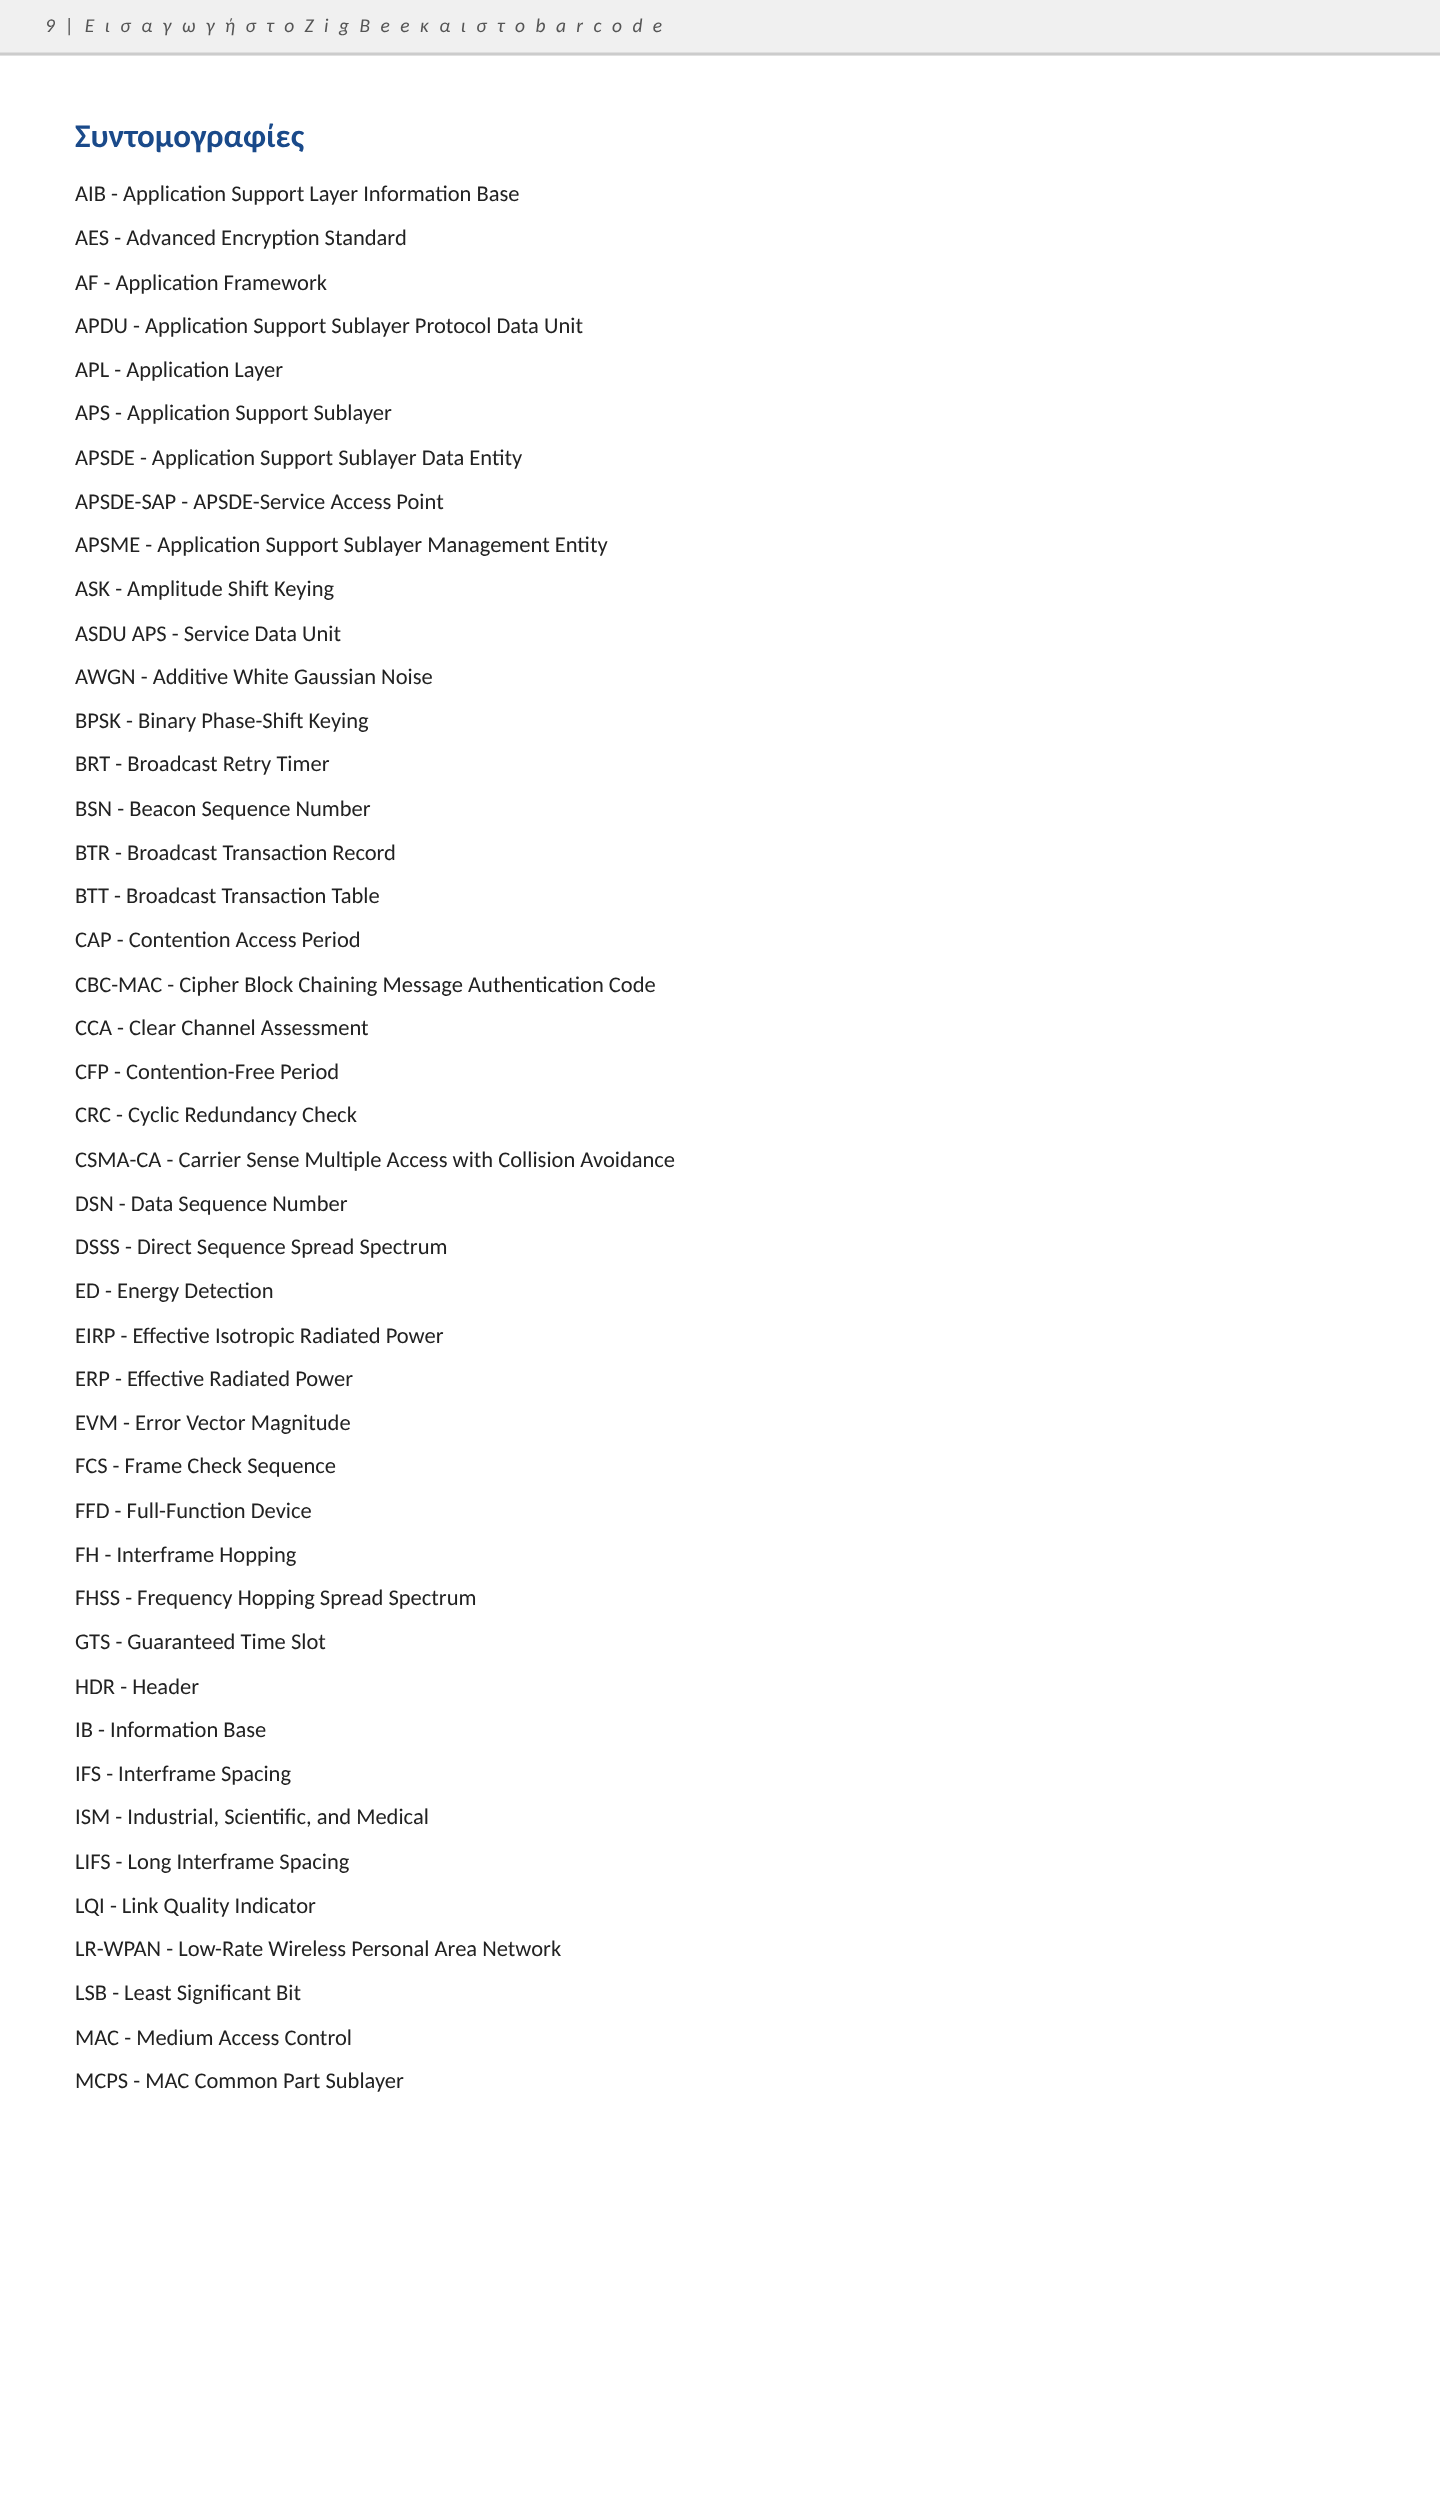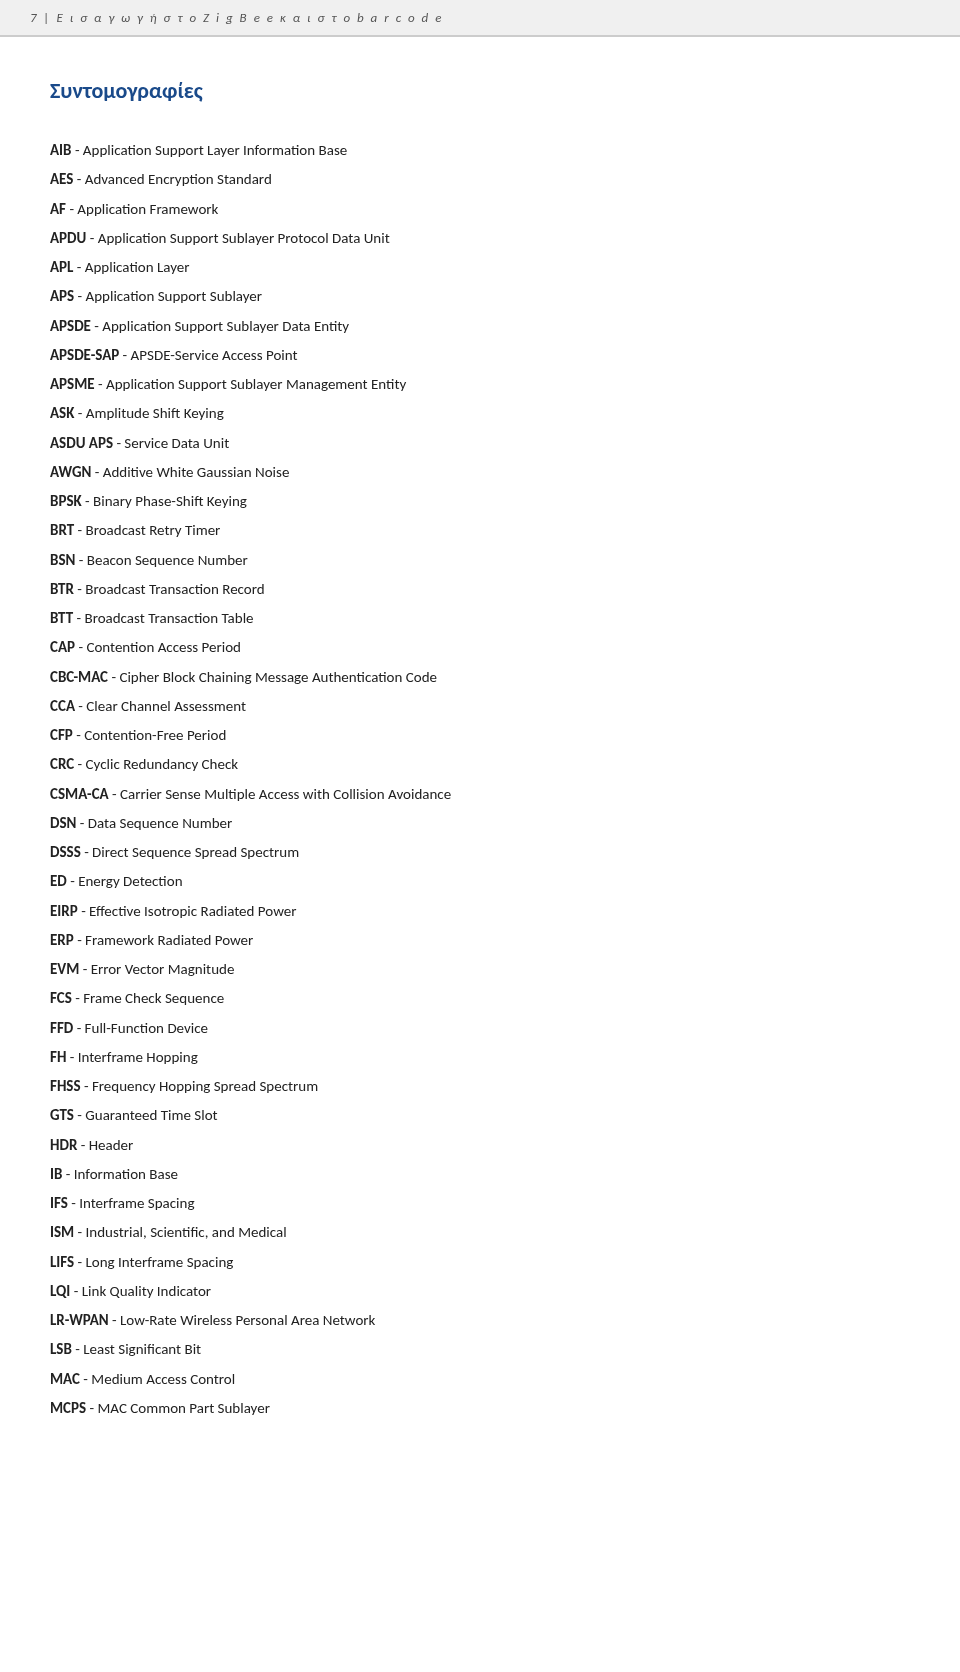--- a/index.html
+++ b/index.html
@@ -25,42 +25,42 @@
       letter-spacing: 2px;
       font-style: italic;
     }
     .page-content {
       padding: 30px 50px 40px 50px;
     }
     .section-title {
       font-size: 22px;
       font-weight: bold;
       color: #1a4a8a;
-      margin-bottom: 32px;
+      margin-bottom: 12px;
       margin-top: 10px;
     }
     .abbr-list {
       list-style: none;
       padding: 0;
       margin: 0;
     }
     .abbr-list li {
       padding: 3px 0;
       line-height: 1.55;
       font-size: 15px;
     }
     .abbr-key {
-      font-weight: bold;
+      font-weight: normal;
     }
   </style>
 </head>
 <body>
 
 <div class="page-header">
-  <span>7  |  Ε ι σ α γ ω γ ή   σ τ ο   Z i g B e e   κ α ι   σ τ ο   b a r c o d e</span>
+  <span>9  |  Ε ι σ α γ ω γ ή   σ τ ο   Z i g B e e   κ α ι   σ τ ο   b a r c o d e</span>
 </div>
 
 <div class="page-content">
   <div class="section-title">Συντομογραφίες</div>
   <ul class="abbr-list" id="abbr-list">
   <li><span class="abbr-key">AIB</span><span> - Application Support Layer Information Base</span></li>
       <li><span class="abbr-key">AES</span><span> - Advanced Encryption Standard</span></li>
       <li><span class="abbr-key">AF</span><span> - Application Framework</span></li>
       <li><span class="abbr-key">APDU</span><span> - Application Support Sublayer Protocol Data Unit</span></li>
       <li><span class="abbr-key">APL</span><span> - Application Layer</span></li>
@@ -79,21 +79,21 @@
       <li><span class="abbr-key">CAP</span><span> - Contention Access Period</span></li>
       <li><span class="abbr-key">CBC-MAC</span><span> - Cipher Block Chaining Message Authentication Code</span></li>
       <li><span class="abbr-key">CCA</span><span> - Clear Channel Assessment</span></li>
       <li><span class="abbr-key">CFP</span><span> - Contention-Free Period</span></li>
       <li><span class="abbr-key">CRC</span><span> - Cyclic Redundancy Check</span></li>
       <li><span class="abbr-key">CSMA-CA</span><span> - Carrier Sense Multiple Access with Collision Avoidance</span></li>
       <li><span class="abbr-key">DSN</span><span> - Data Sequence Number</span></li>
       <li><span class="abbr-key">DSSS</span><span> - Direct Sequence Spread Spectrum</span></li>
       <li><span class="abbr-key">ED</span><span> - Energy Detection</span></li>
       <li><span class="abbr-key">EIRP</span><span> - Effective Isotropic Radiated Power</span></li>
-      <li><span class="abbr-key">ERP</span><span> - Framework Radiated Power</span></li>
+      <li><span class="abbr-key">ERP</span><span> - Effective Radiated Power</span></li>
       <li><span class="abbr-key">EVM</span><span> - Error Vector Magnitude</span></li>
       <li><span class="abbr-key">FCS</span><span> - Frame Check Sequence</span></li>
       <li><span class="abbr-key">FFD</span><span> - Full-Function Device</span></li>
       <li><span class="abbr-key">FH</span><span> - Interframe Hopping</span></li>
       <li><span class="abbr-key">FHSS</span><span> - Frequency Hopping Spread Spectrum</span></li>
       <li><span class="abbr-key">GTS</span><span> - Guaranteed Time Slot</span></li>
       <li><span class="abbr-key">HDR</span><span> - Header</span></li>
       <li><span class="abbr-key">IB</span><span> - Information Base</span></li>
       <li><span class="abbr-key">IFS</span><span> - Interframe Spacing</span></li>
       <li><span class="abbr-key">ISM</span><span> - Industrial, Scientific, and Medical</span></li>

